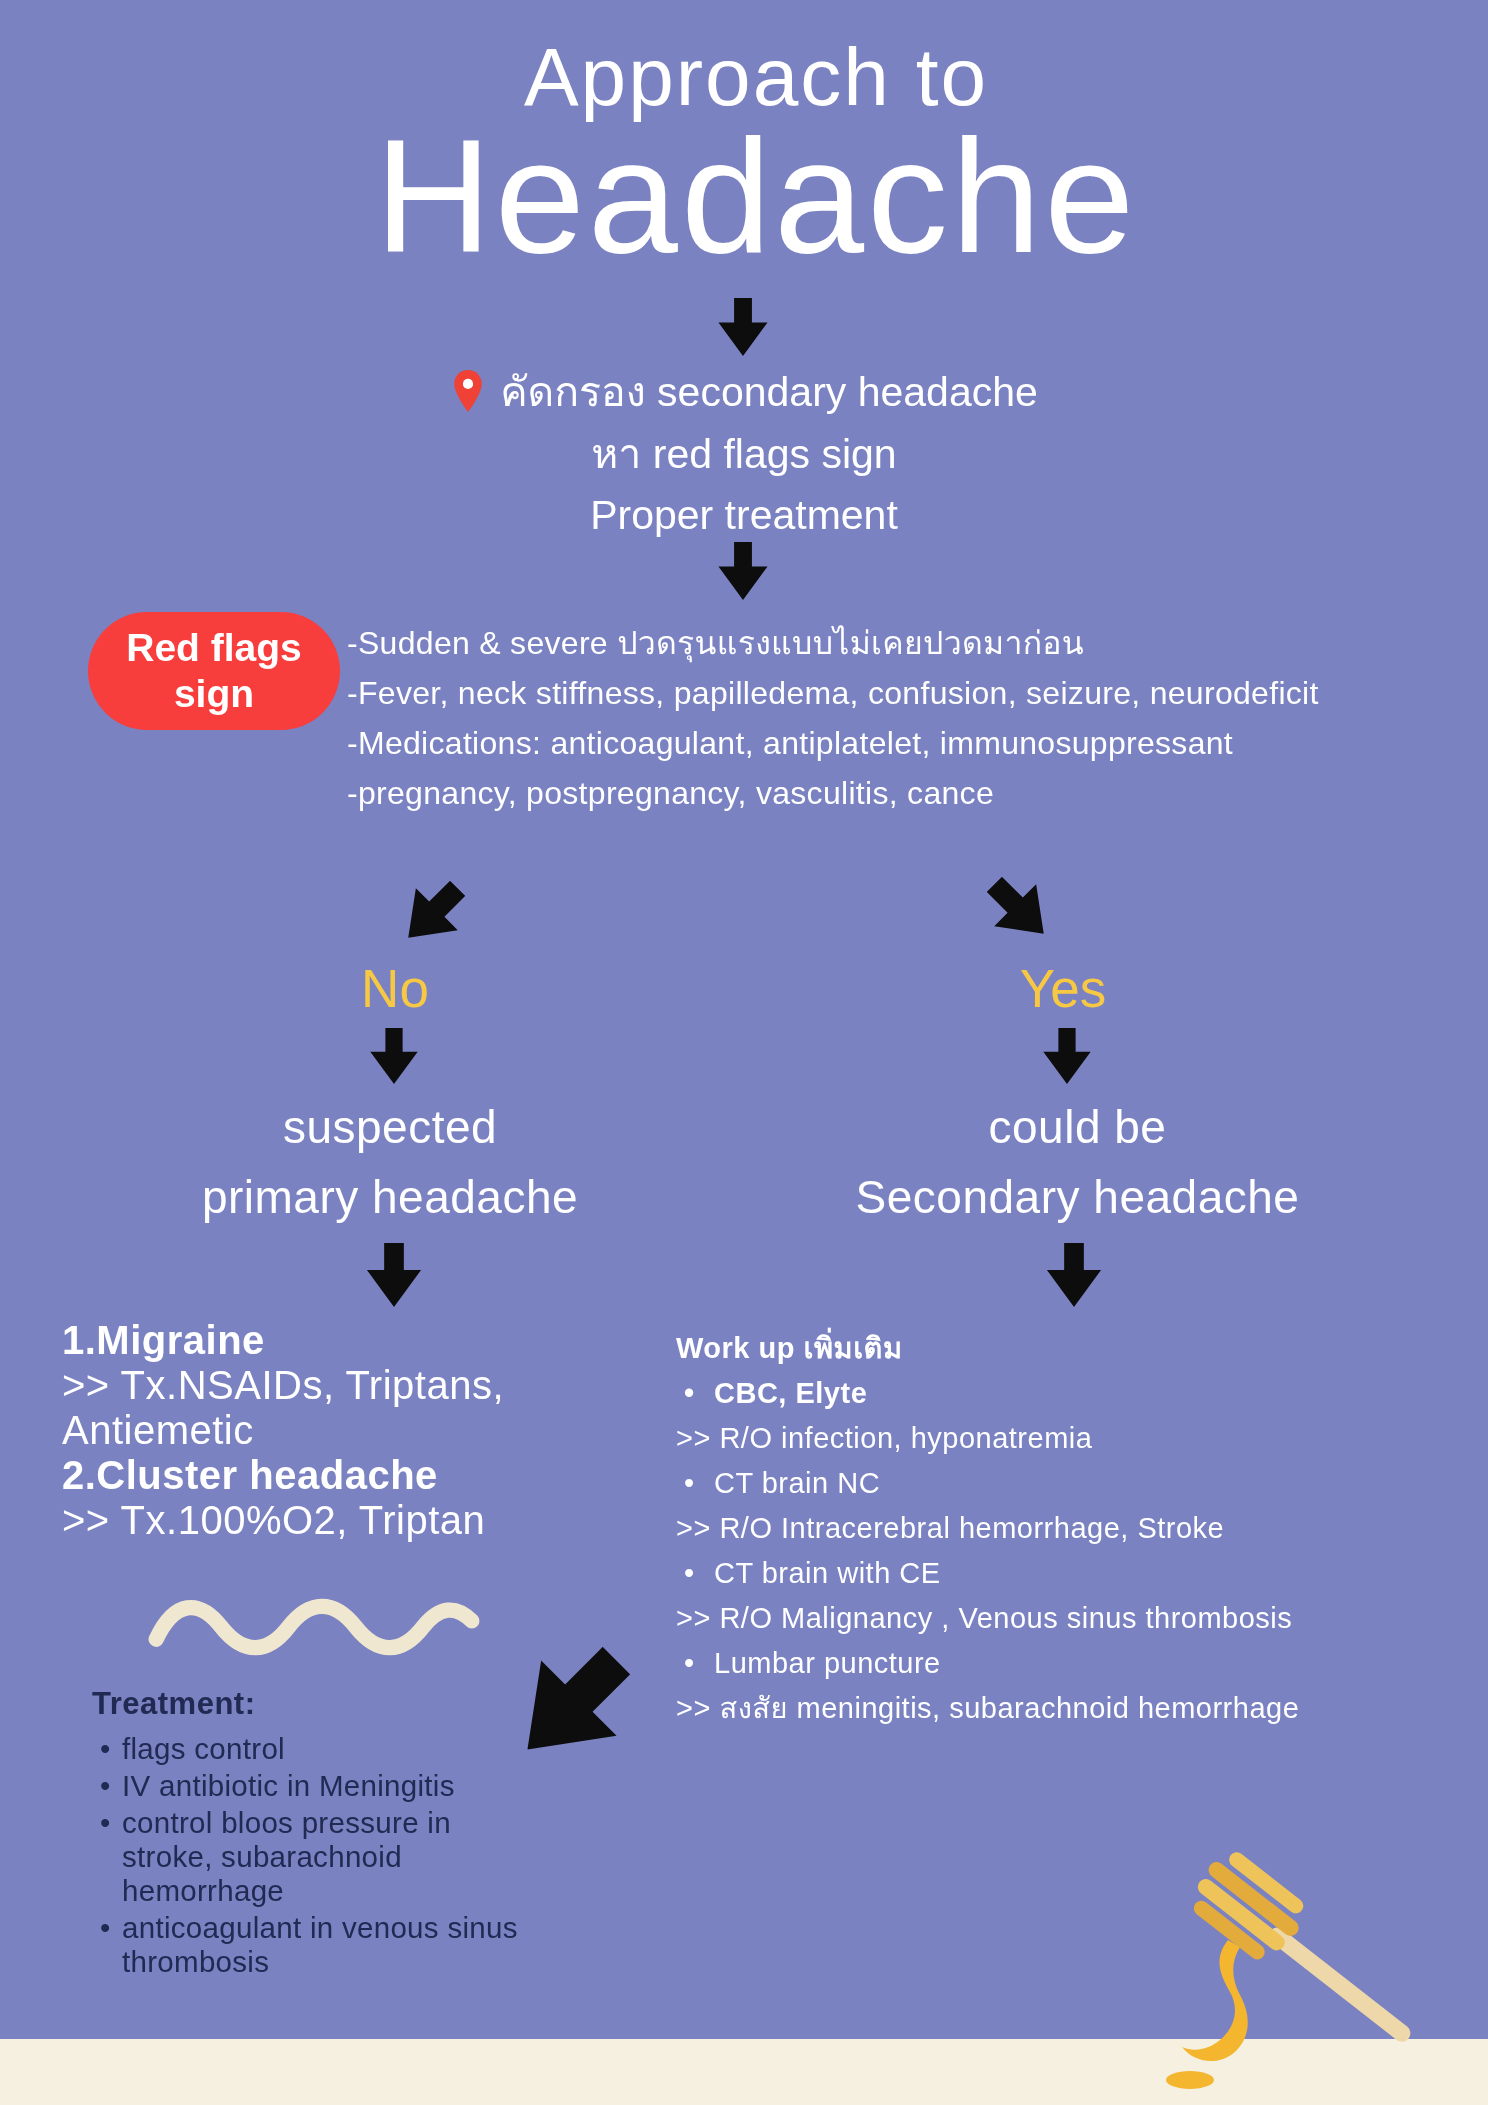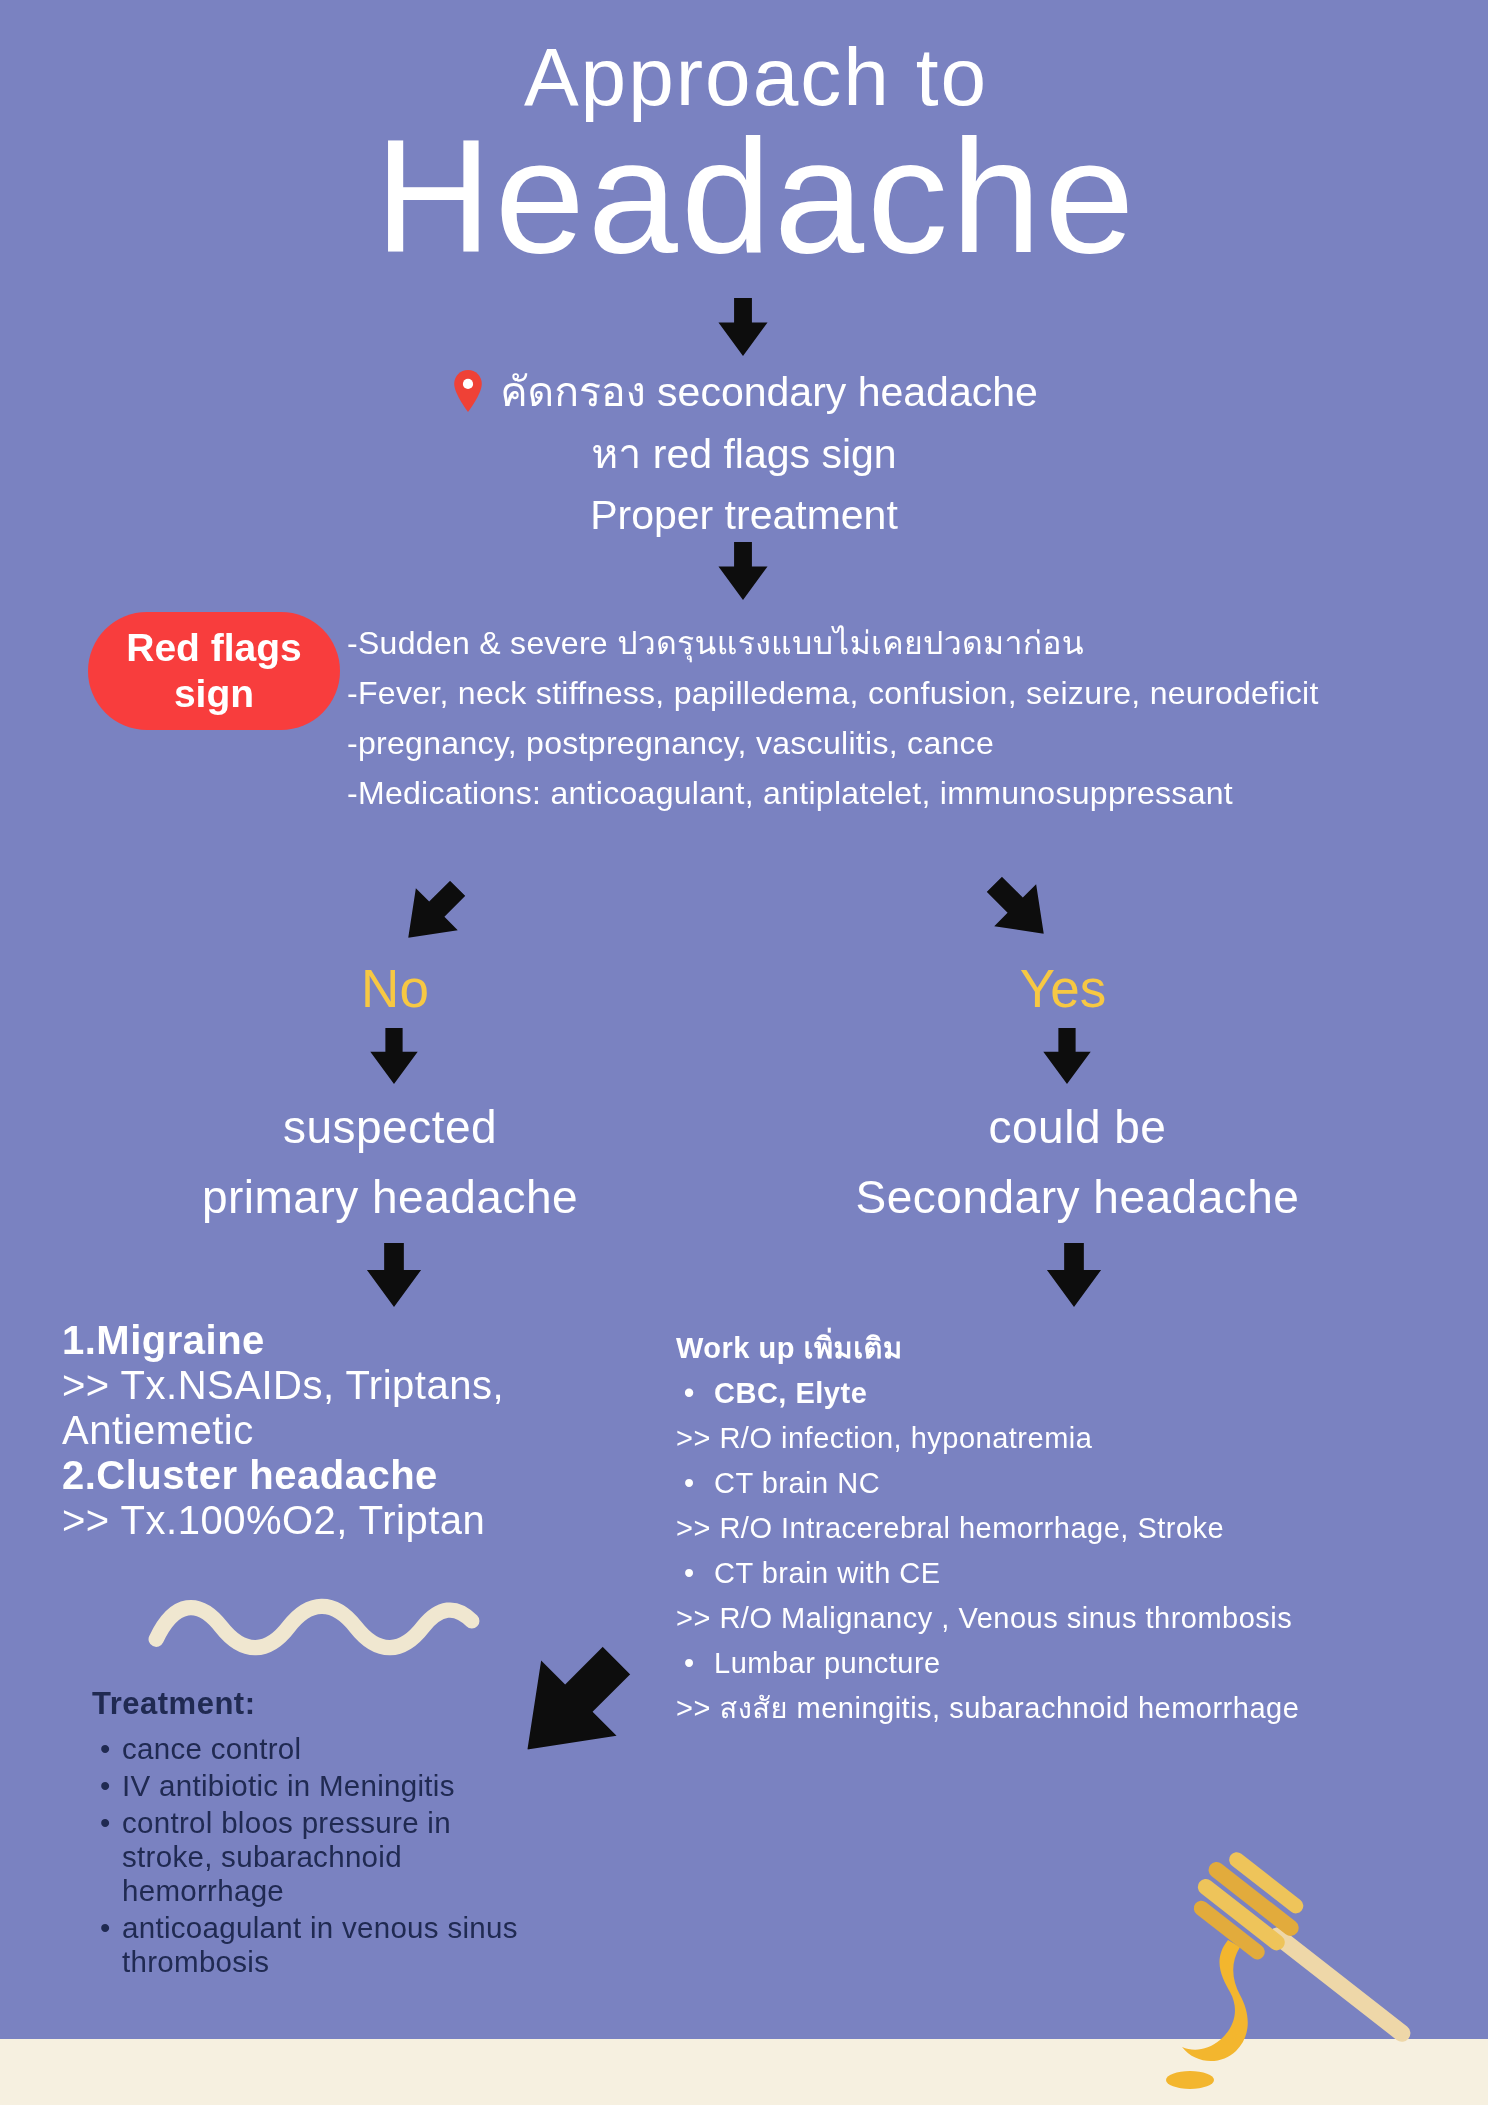--- a/index.html
+++ b/index.html
@@ -106,22 +106,22 @@
   </div>
 
   <svg class="arrow a-top2" viewBox="0 0 44 52">
       <path d="M14 0 H30 V22 H44 L22 52 L0 22 H14 Z"></path>
     </svg>
 
   <div class="badge">Red flags sign</div>
   <div class="rf-list">
     <div>-Sudden &amp; severe ปวดรุนแรงแบบไม่เคยปวดมาก่อน</div>
     <div>-Fever, neck stiffness, papilledema, confusion, seizure, neurodeficit</div>
+    <div>-Medications: anticoagulant, antiplatelet, immunosuppressant</div>
     <div>-pregnancy, postpregnancy, vasculitis, cance</div>
-    <div>-Medications: anticoagulant, antiplatelet, immunosuppressant</div>
   </div>
 
   <svg class="arrow a-br-left" viewBox="0 0 44 52">
       <path d="M14 0 H30 V22 H44 L22 52 L0 22 H14 Z"></path>
     </svg>
   <svg class="arrow a-br-right" viewBox="0 0 44 52">
       <path d="M14 0 H30 V22 H44 L22 52 L0 22 H14 Z"></path>
     </svg>
 
   <div class="branch-label lbl-no">No</div>
@@ -173,21 +173,21 @@
     <path d="M10 52 C 28 14, 52 12, 74 40 C 96 68, 120 66, 140 40 C 160 14, 184 12, 206 40 C 228 68, 252 66, 272 40 C 288 20, 304 18, 320 34" stroke="#f0e7d0" stroke-width="15" fill="none" stroke-linecap="round"></path>
   </svg>
 
   <svg class="arrow a-big" viewBox="0 0 44 52">
       <path d="M14 0 H30 V22 H44 L22 52 L0 22 H14 Z"></path>
     </svg>
 
   <div class="treatment">
     <div class="tx-title">Treatment:</div>
     <ul class="tx-list">
-      <li>cance control</li>
+      <li>flags control</li>
       <li>IV antibiotic in Meningitis</li>
       <li>control bloos pressure in stroke, subarachnoid hemorrhage</li>
       <li>anticoagulant in venous sinus thrombosis</li>
     </ul>
   </div>
 
   <div class="cream-strip"></div>
 
   <svg class="honey" viewBox="0 0 320 255">
     <path d="M78 100 c-16 20 -6 38 2 52 c10 18 4 36 -10 48 c-12 10 -26 12 -38 7 c14 18 40 18 54 4 c16 -16 14 -38 4 -56 c-8 -15 -10 -32 0 -48 z" fill="#f3b62e"></path>

